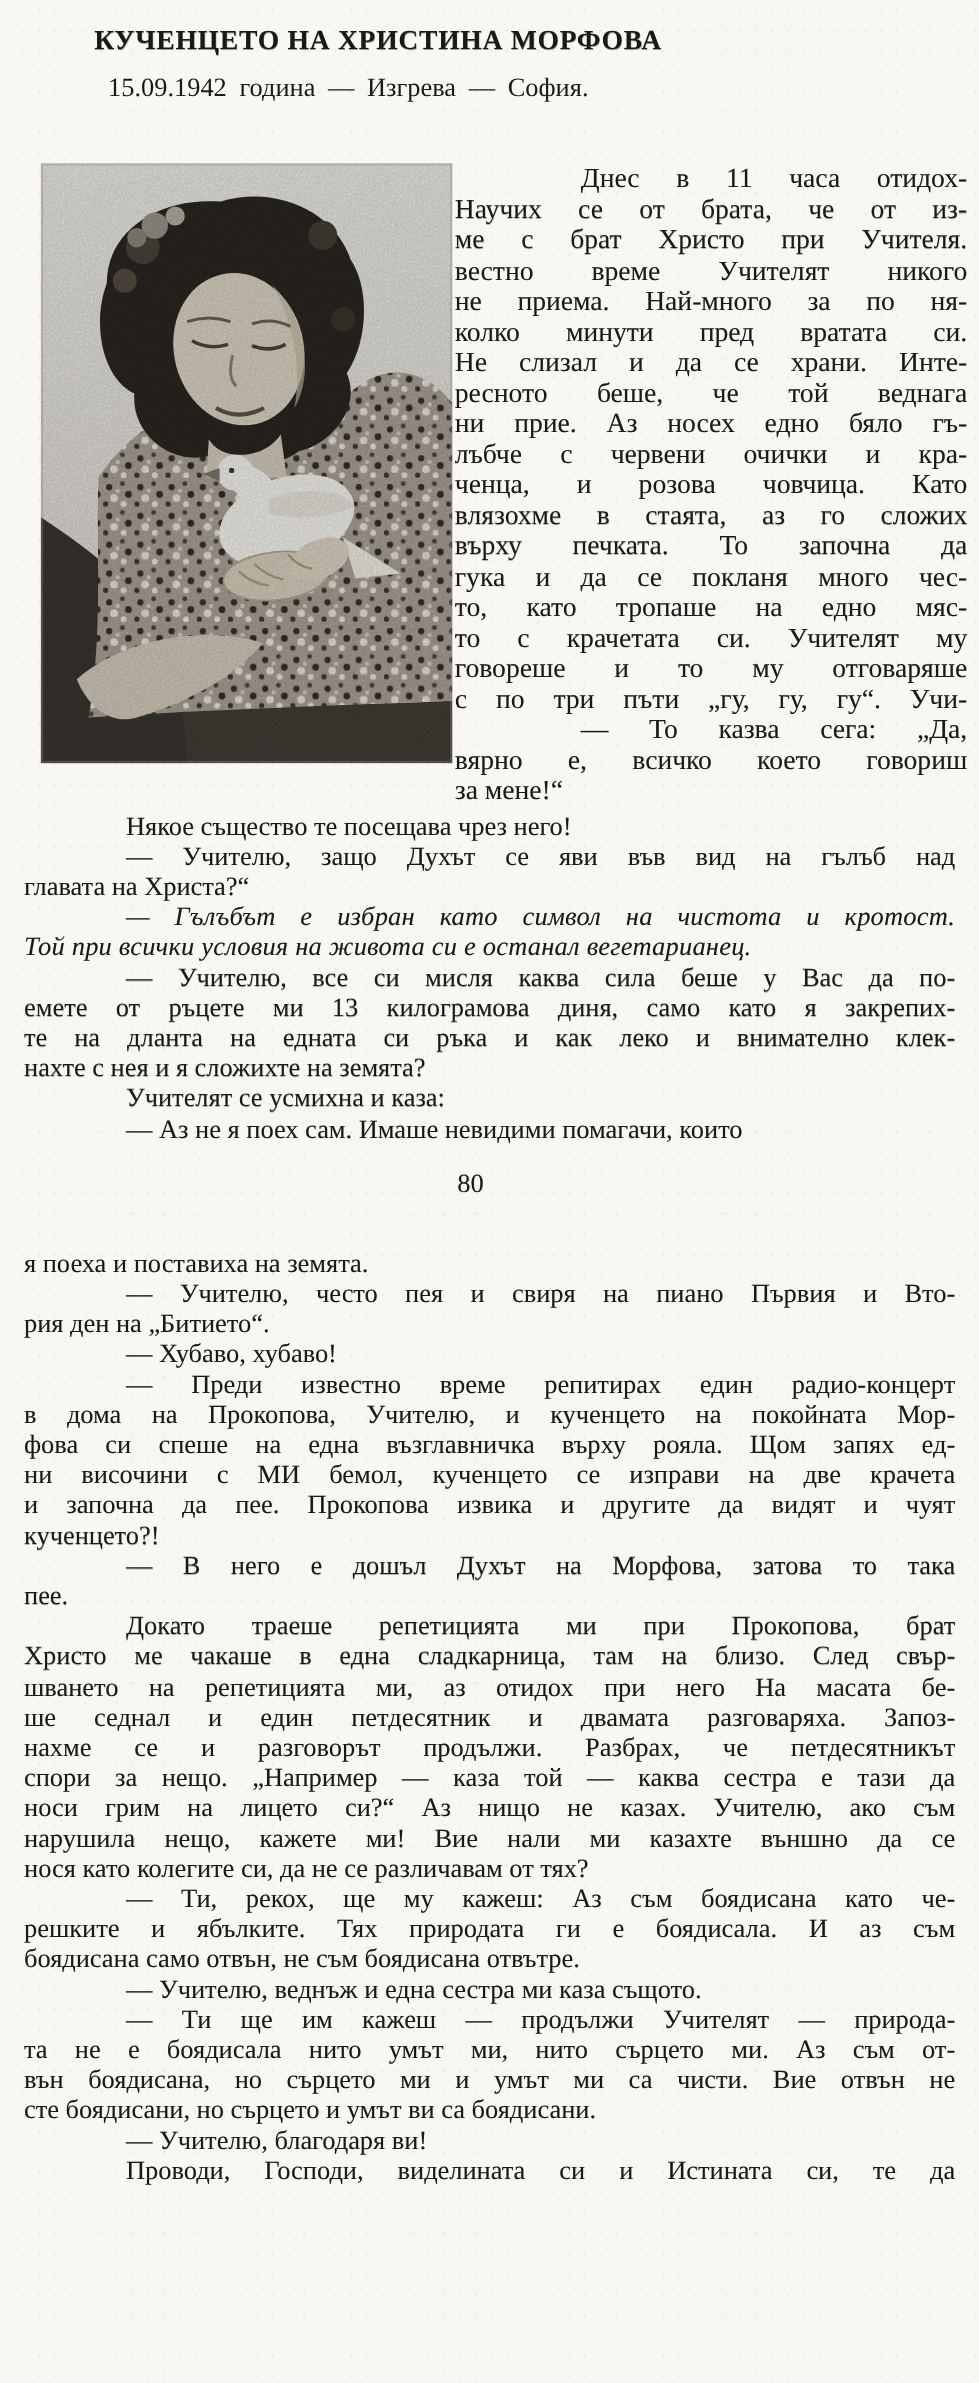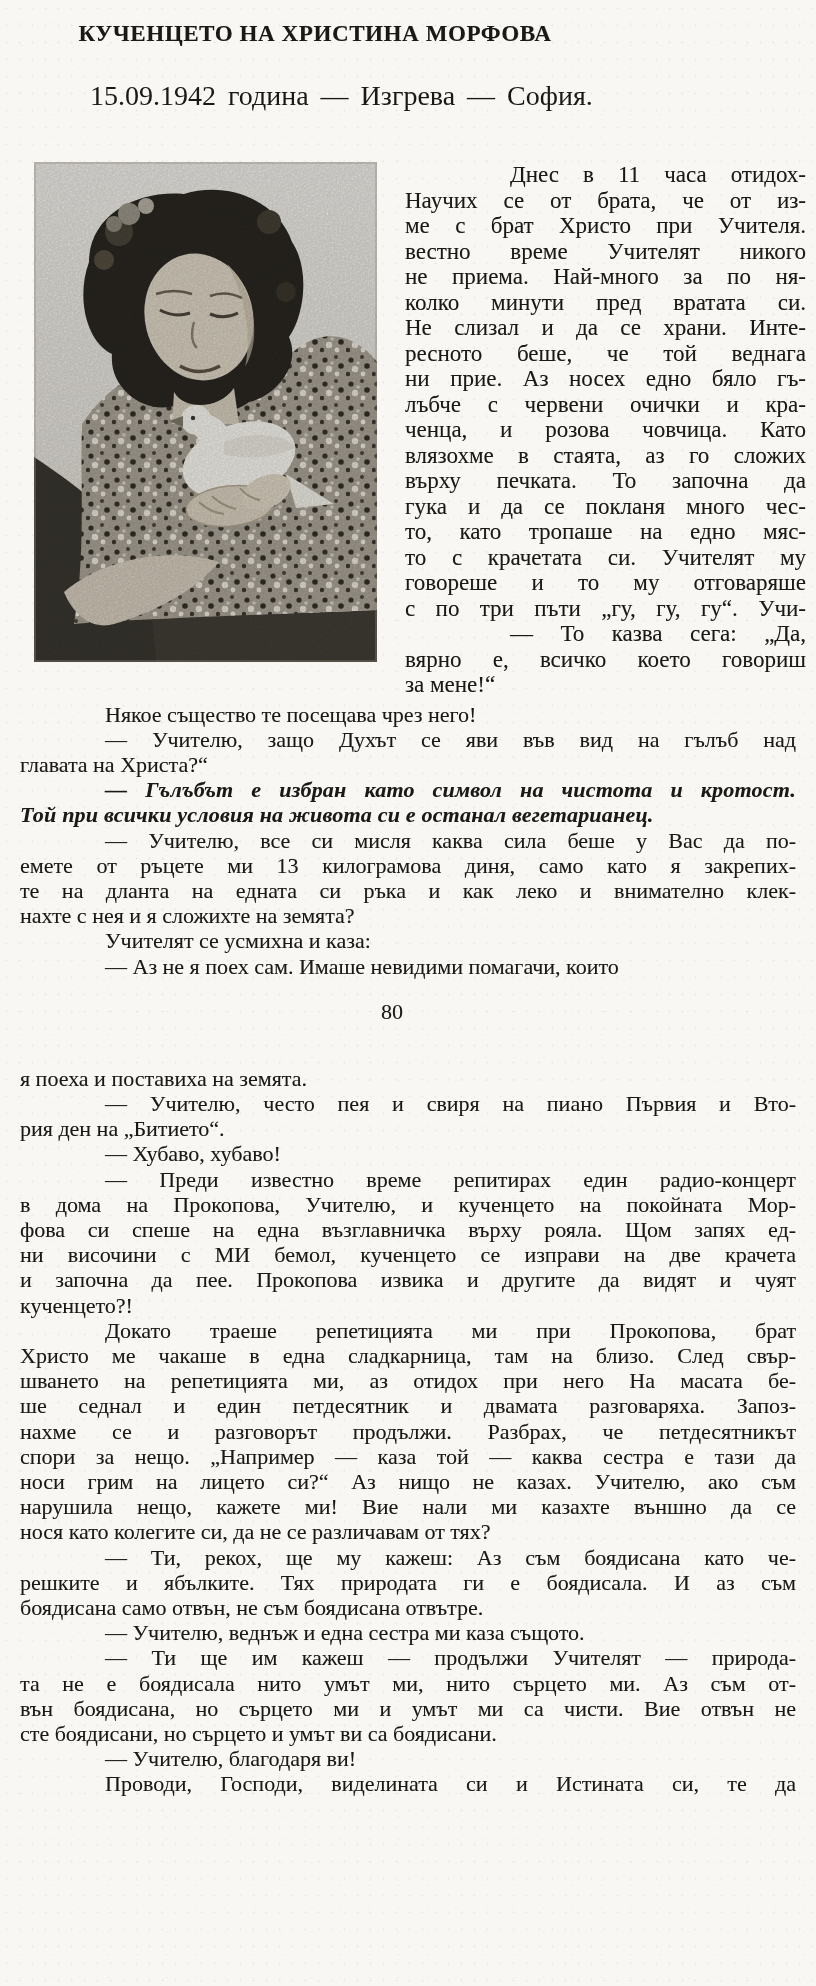--- a/index.html
+++ b/index.html
@@ -19,38 +19,38 @@
     font-family:"Liberation Serif","DejaVu Serif",serif;
     overflow:hidden;
   }
   .title {
     width:590px; margin:0; text-align:center;
     font-size:23px; font-weight:700; letter-spacing:0.6px;
     line-height:28px;
     text-shadow:0.3px 0.3px 0 rgba(20,18,15,0.4);
   }
   .dateline {
-    margin:32px 0 0 70px;
-    font-size:28px; word-spacing:5px;
+    margin:12px 0 0 70px;
+    font-size:22px; word-spacing:5px;
   }
   .photo-row { display:flex; margin-top:50px; }
   .photo { flex:none; width:343px; height:500px; margin-left:14px; }
   .photo svg { display:block; }
-  .col { flex:1; margin-left:28px; }
+  .col { flex:1; margin-left:2px; }
 
   .line {
     font-size:22px; line-height:25.2px;
     text-align:justify; text-align-last:justify;
     text-shadow:0.2px 0.2px 0 rgba(20,18,15,0.3);
   }
   .col .line { font-size:23px; line-height:25.5px; }
   .line.final { text-align-last:left; }
   .line.indent { text-indent:85px; }
   .col .line.indent { text-indent:105px; }
-  .line.bi { font-weight:700; font-style:italic; letter-spacing:0.2px; }
+  .line.bi { font-weight:400; font-style:italic; letter-spacing:0.2px; }
 
   .sect { padding-right:10px; }
   .sect1 { margin-top:4px; }
   .pagenum {
     width:744px; margin-top:20px; text-align:center;
     font-size:22px;
     text-shadow:0.2px 0.2px 0 rgba(20,18,15,0.3);
   }
   .sect2 { margin-top:41px; }
 </style>
@@ -216,20 +216,24 @@
       </div>
       <div class="para">
         <div class="line indent">— Преди известно време репитирах един радио-концерт</div>
         <div class="line">в дома на Прокопова, Учителю, и кученцето на покойната Мор-</div>
         <div class="line">фова си спеше на една възглавничка върху рояла. Щом запях ед-</div>
         <div class="line">ни височини с МИ бемол, кученцето се изправи на две крачета</div>
         <div class="line">и започна да пее. Прокопова извика и другите да видят и чуят</div>
         <div class="line final">кученцето?!</div>
       </div>
       <div class="para">
+        <div class="line indent">— В него е дошъл Духът на Морфова, затова то така</div>
+        <div class="line final">пее.</div>
+      </div>
+      <div class="para">
         <div class="line indent">Докато траеше репетицията ми при Прокопова, брат</div>
         <div class="line">Христо ме чакаше в една сладкарница, там на близо. След свър-</div>
         <div class="line">шването на репетицията ми, аз отидох при него На масата бе-</div>
         <div class="line">ше седнал и един петдесятник и двамата разговаряха. Запоз-</div>
         <div class="line">нахме се и разговорът продължи. Разбрах, че петдесятникът</div>
         <div class="line">спори за нещо. „Например — каза той — каква сестра е тази да</div>
         <div class="line">носи грим на лицето си?“ Аз нищо не казах. Учителю, ако съм</div>
         <div class="line">нарушила нещо, кажете ми! Вие нали ми казахте външно да се</div>
         <div class="line final">нося като колегите си, да не се различавам от тях?</div>
       </div>

